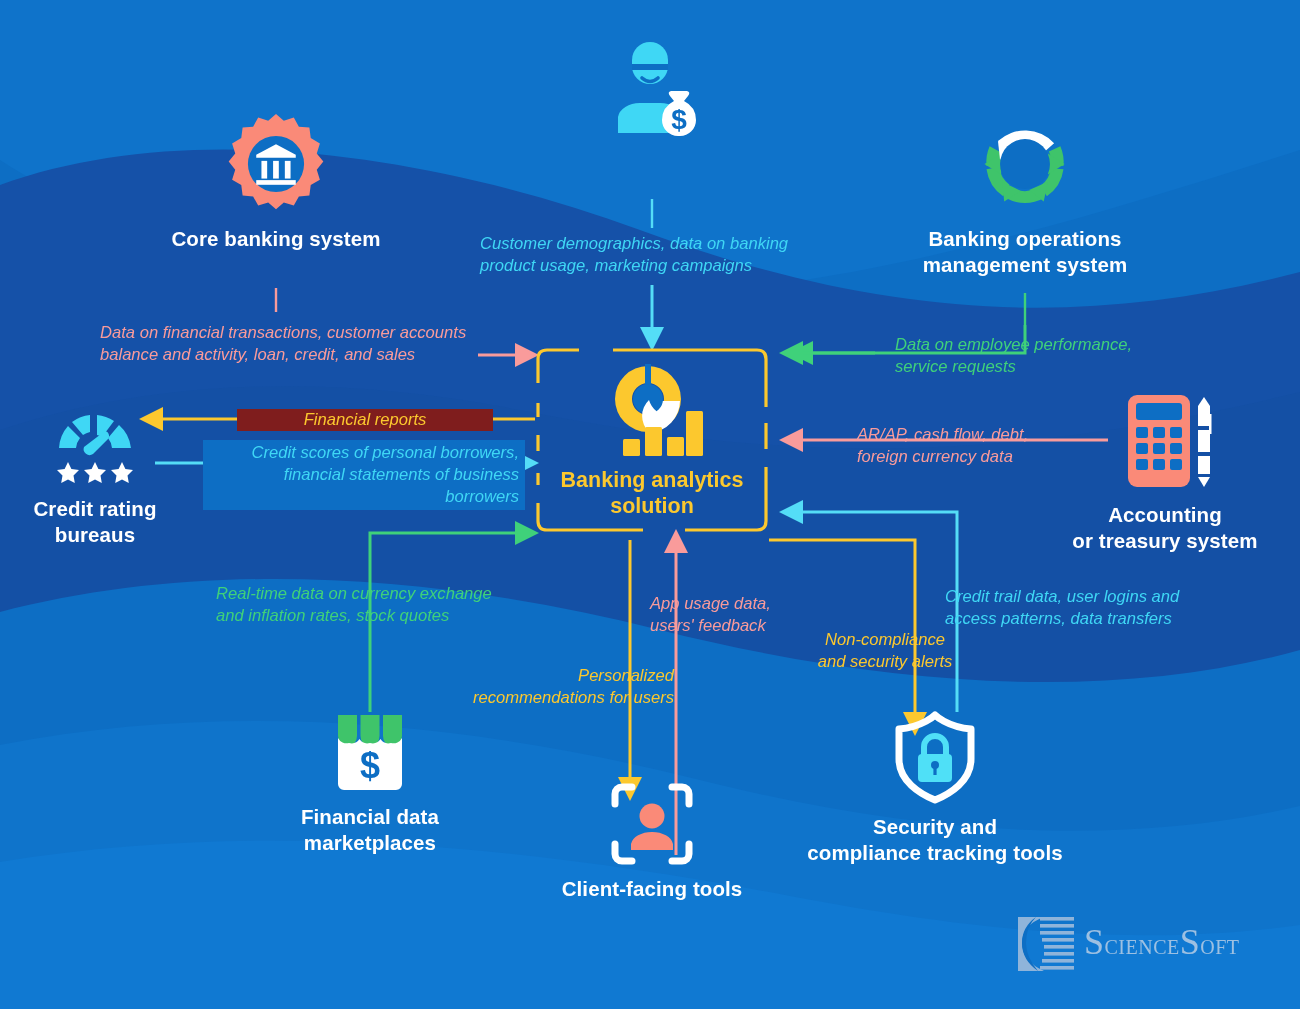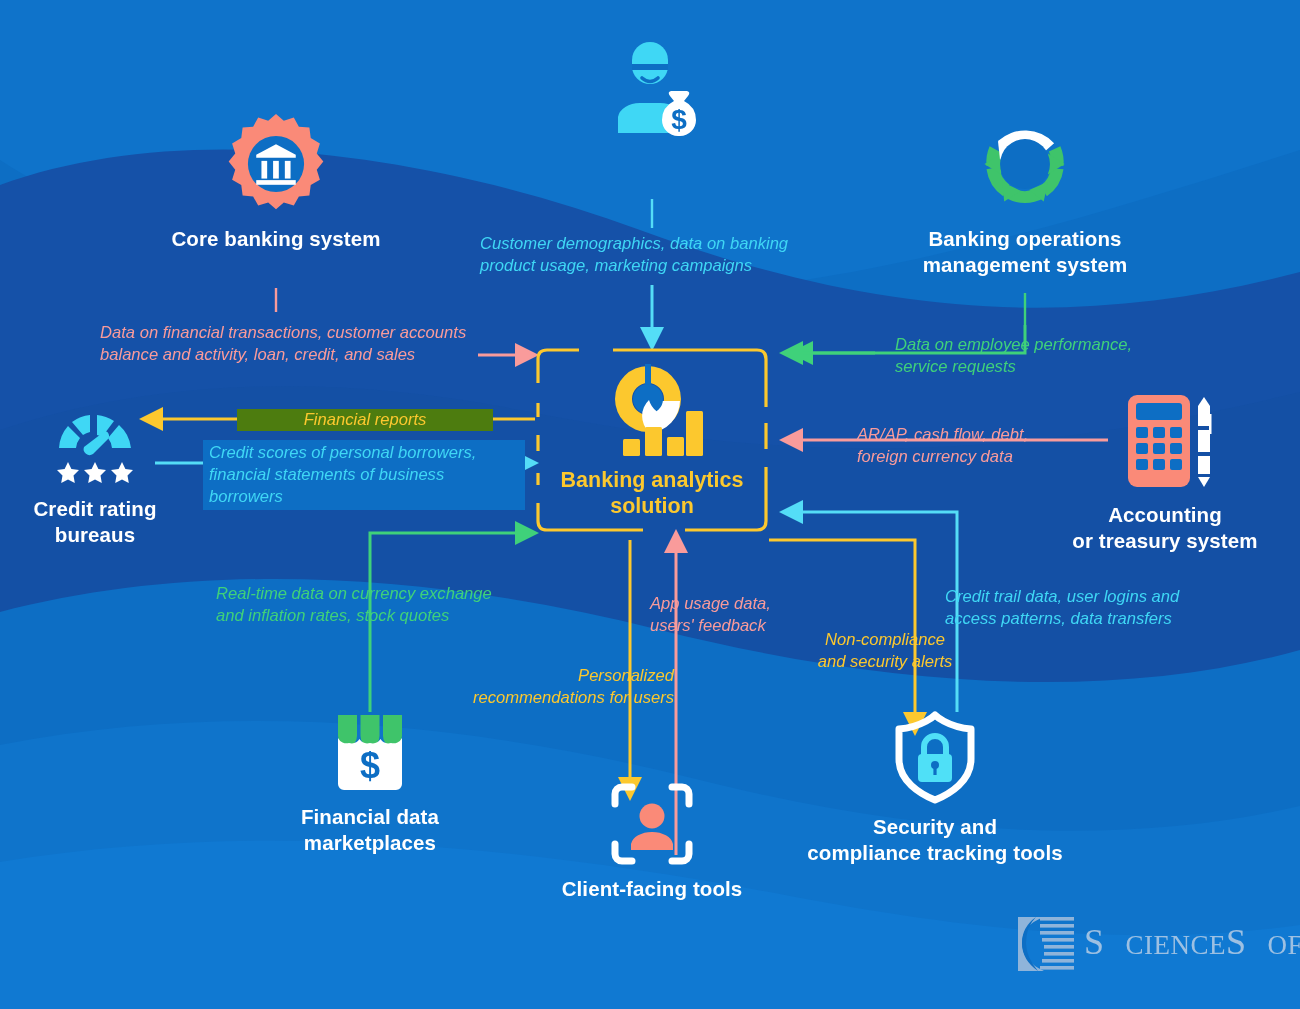--- a/index.html
+++ b/index.html
@@ -66,21 +66,21 @@
 
   #logo{position:absolute;left:1010px;top:915px;}
   #logo .logo-text{
     position:absolute;left:74px;top:6px;
     color:#9dc0e2;
     font-family:"Liberation Serif", serif;
     font-size:36px;
     letter-spacing:.5px;
     white-space:nowrap;
   }
-  .sc-small{font-size:27px;margin-left:21px;}
+  .sc-small{font-size:20px;}
 </style>
 </head>
 <body>
 
 <div id="stage">
 
   <svg id="bg" viewBox="0 0 1300 1009" preserveAspectRatio="none">
     <rect x="0" y="0" width="1300" height="1009" fill="#0d6ec4"></rect>
     <path d="M0,0 L1300,0 L1300,150 C1050,230 820,300 560,300 C330,300 140,250 0,160 Z" fill="#0f73ca"></path>
     <path d="M0,185 C180,120 420,150 640,230 C880,318 1080,330 1300,272 L1300,545
@@ -303,23 +303,23 @@
 
   <div class="edge-label el-pink" style="left:100px;top:322px;width:400px;text-align:left;">Data on financial transactions, customer accounts
 balance and activity, loan, credit, and sales</div>
 
   <div class="edge-label el-cyan" style="left:480px;top:233px;width:340px;text-align:left;">Customer demographics, data on banking
 product usage, marketing campaigns</div>
 
   <div class="edge-label el-green" style="left:895px;top:334px;width:300px;text-align:left;">Data on employee performance,
 service requests</div>
 
-  <div class="edge-label el-yellow" style="left:237px;top:409px;width:240px;text-align:center;background:#4d7c0f;padding:0 8px;">Financial reports</div>
-
-  <div class="edge-label el-cyan" style="left:203px;top:440px;width:310px;text-align:left;background:#0d6ec4;padding:2px 6px;">Credit scores of personal borrowers,
+  <div class="edge-label el-yellow" style="left:237px;top:409px;width:240px;text-align:center;background:#7f1d1d;padding:0 8px;">Financial reports</div>
+
+  <div class="edge-label el-cyan" style="left:203px;top:440px;width:310px;text-align:right;background:#0d6ec4;padding:2px 6px;">Credit scores of personal borrowers,
 financial statements of business
 borrowers</div>
 
   <div class="edge-label el-pink" style="left:857px;top:424px;width:230px;text-align:left;background:transparent;">AR/AP, cash flow, debt,
 foreign currency data</div>
 
   <div class="edge-label el-cyan" style="left:945px;top:586px;width:280px;text-align:left;">Credit trail data, user logins and
 access patterns, data transfers</div>
 
   <div class="edge-label el-green" style="left:216px;top:583px;width:320px;text-align:left;">Real-time data on currency exchange

